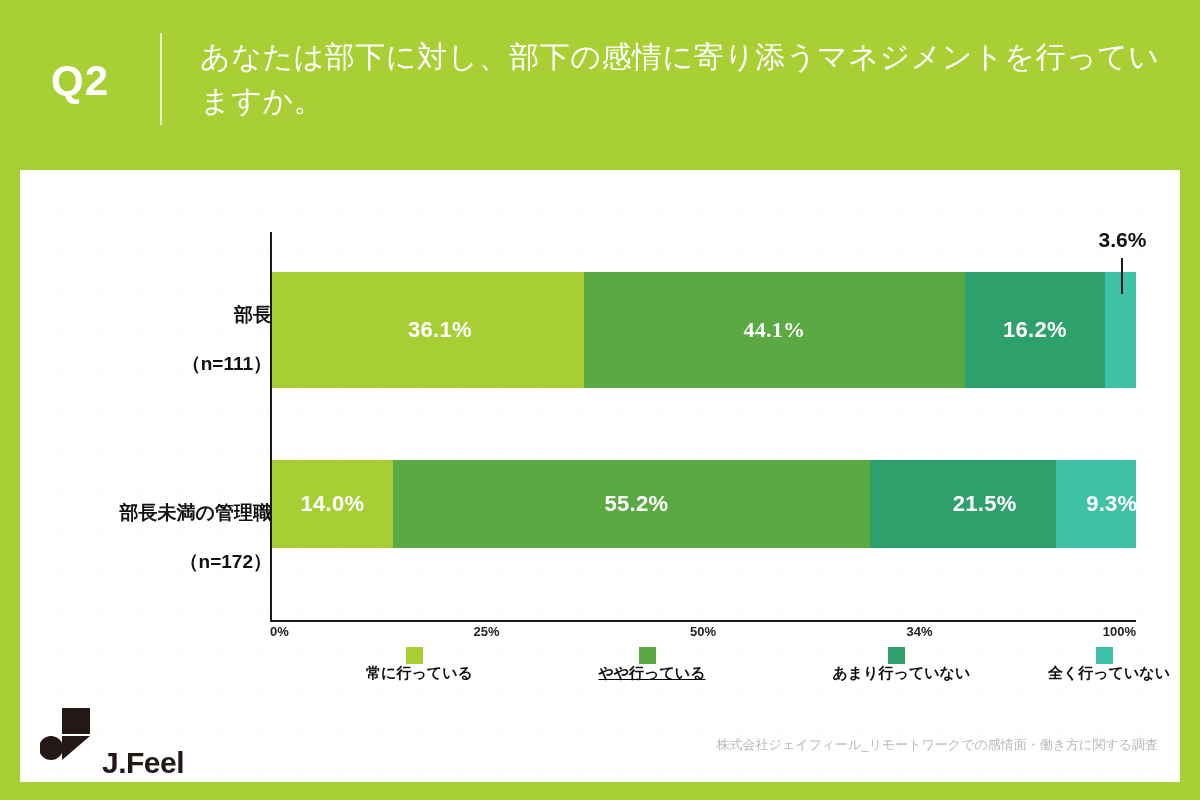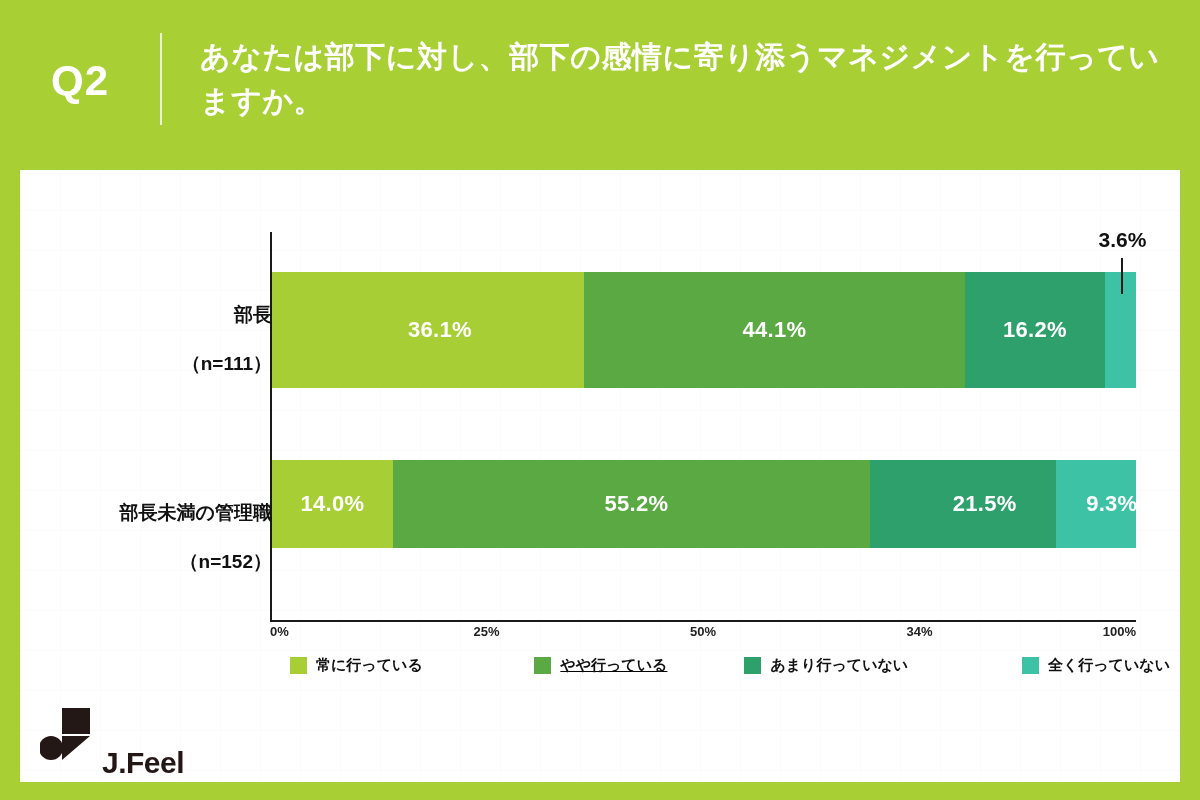--- a/index.html
+++ b/index.html
@@ -30,21 +30,21 @@
     padding-top:4px;
   }
   #qdivider {
     width:2px; height:92px; background:rgba(255,255,255,.75);
     flex:0 0 2px;
   }
   #qtitle {
     flex:1 1 auto;
     padding:0 34px 0 38px;
     color:#ffffff;
-    font-size:30px; font-weight:bold; line-height:1.48;
+    font-size:30px; font-weight:normal; line-height:1.48;
     letter-spacing:.5px;
   }
 
   
   #card {
     position:absolute; left:20px; top:170px;
     width:1160px; height:612px;
     background:#ffffff;
     background-image:
       linear-gradient(to right, #fbfbfb 1px, transparent 1px),
@@ -104,21 +104,21 @@
     position:absolute; left:1083px; top:88px;
     width:2px; height:36px; background:#1a1a1a;
   }
 
   
   #legend {
     position:absolute; left:270px; top:482px;
     width:880px; height:26px;
     display:flex; align-items:center;
   }
-  .legend-item { display:flex; align-items:center; white-space:nowrap; }
+  .legend-item { display:flex; align-items:center; white-space:nowrap;flex-direction:column; }
   .legend-sw { width:17px; height:17px; flex:0 0 17px; }
   .legend-tx { margin-left:9px; font-size:15px; font-weight:bold; color:#111111; }
 
   
   #footer { position:absolute; left:0; top:520px; width:1160px; height:92px; }
   #logo { position:absolute; left:20px; top:12px; width:200px; height:62px; }
   #logo-mark { position:absolute; left:0; top:6px; width:56px; height:52px; }
   #logo-text {
     position:absolute; left:62px; top:12px;
     font-size:30px; font-weight:bold; color:#231815; letter-spacing:-.5px;margin-top:32px;
@@ -145,26 +145,26 @@
 
       <div id="yaxis"></div>
       <div id="xaxis"></div>
 
       <div class="cat-label" style="top:108px;">
         <span>部長</span><br>
         <span>（n=111）</span>
       </div>
       <div class="cat-label" style="top:306px;">
         <span>部長未満の管理職</span><br>
-        <span>（n=152）</span>
+        <span>（n=172）</span>
       </div>
 
       <div class="bar-row" id="bar-row-0" style="top:102px; height:116px;">
         <div class="seg" id="s00" style="width: 36.1%; background: rgb(168, 206, 54); padding-left: 24px;">36.1%</div>
-        <div class="seg" id="s01" style="width: 44.1%; background: rgb(90, 169, 67);">44.1%</div>
+        <div class="seg" id="s01" style="width: 44.1%; background: rgb(90, 169, 67); font-family: Liberation Serif, serif;">44.1%</div>
         <div class="seg" id="s02" style="width: 16.2%; background: rgb(46, 160, 108);">16.2%</div>
         <div class="seg hidden-label" id="s03" style="width: 3.6%; background: rgb(62, 194, 165);"></div>
       </div>
 
       <div class="bar-row" id="bar-row-1" style="top:290px; height:88px;">
         <div class="seg" id="s10" style="width: 14%; background: rgb(168, 206, 54);">14.0%</div>
         <div class="seg" id="s11" style="width: 55.2%; background: rgb(90, 169, 67); padding-left: 10px;">55.2%</div>
         <div class="seg" id="s12" style="width: 21.5%; background: rgb(46, 160, 108); padding-left: 44px;">21.5%</div>
         <div class="seg" id="s13" style="width: 9.3%; background: rgb(62, 194, 165); padding-left: 32px;">9.3%</div>
       </div>
@@ -200,16 +200,17 @@
 
     <div id="footer">
       <div id="logo">
         <svg id="logo-mark" viewBox="0 0 56 52">
           <rect x="22" y="0" width="28" height="26" fill="#231815"></rect>
           <path d="M22 28 L50 28 L22 52 Z" fill="#231815"></path>
           <circle cx="11" cy="40" r="12" fill="#231815"></circle>
         </svg>
         <div id="logo-text">J.Feel</div>
       </div>
+      <div id="footnote">株式会社ジェイフィール_リモートワークでの感情面・働き方に関する調査</div>
     </div>
 
   </div>
 </div>
 
 </body></html>

